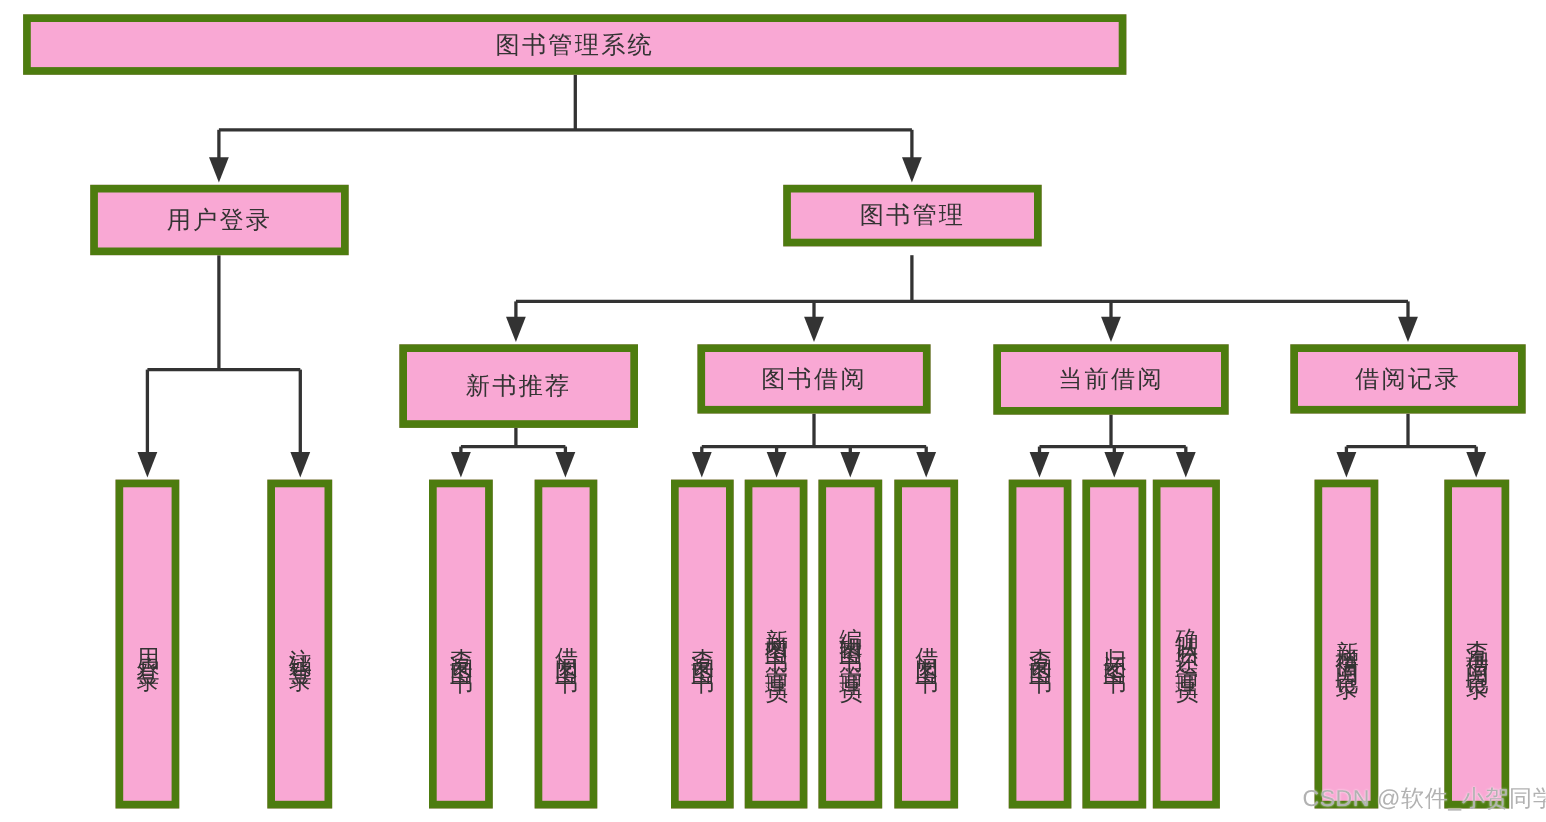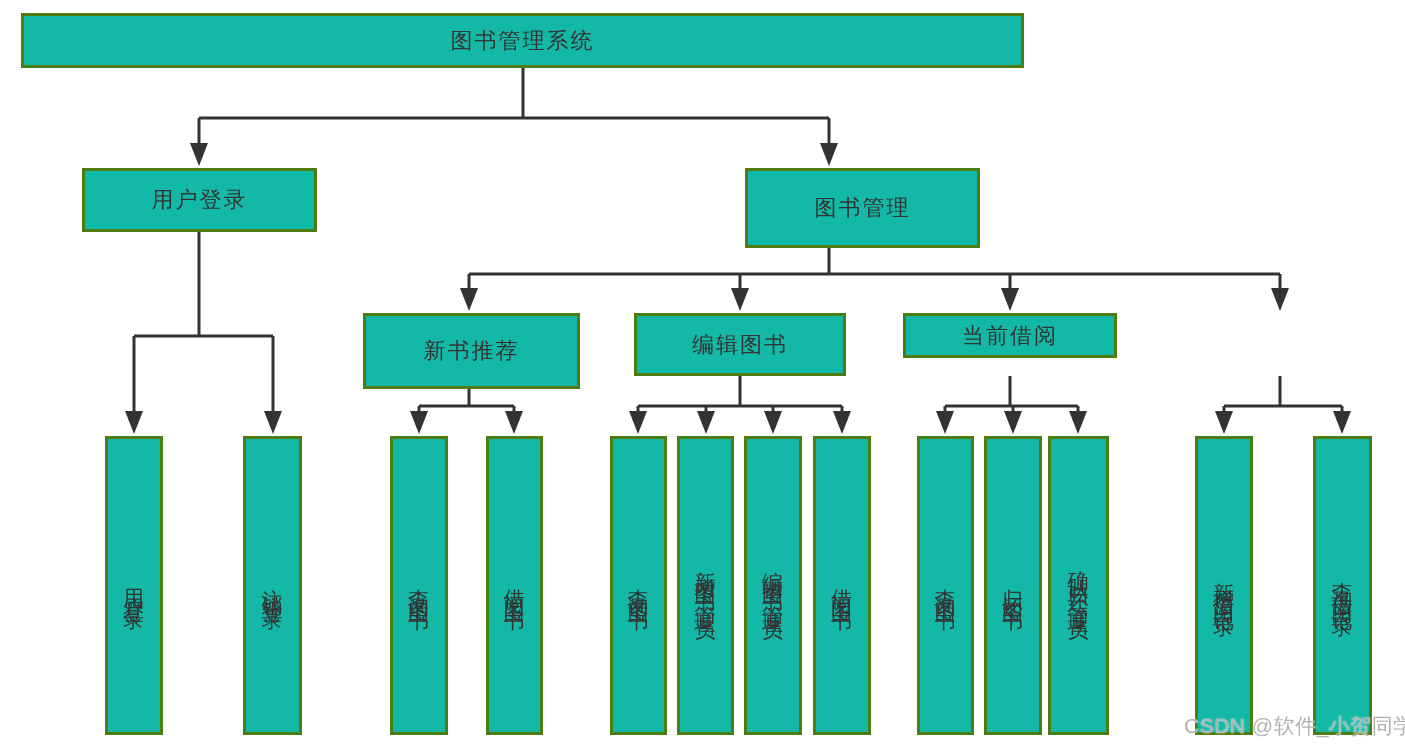--- a/index.html
+++ b/index.html
@@ -13,22 +13,22 @@
     position: relative;
     width: 1405px; height: 747px;
     background: #ffffff;
   }
   .connectors {
     position: absolute; left: 0; top: 0;
     width: 1405px; height: 747px;
   }
   .node {
     position: absolute;
-    background: #14b8a6;
-    border: 3px solid #4d7c0f;
+    background: #f9a8d4;
+    border: 7px solid #4d7c0f;
     box-sizing: border-box;
     display: flex;
     align-items: center;
     justify-content: center;
     color: #333333;
     z-index: 2;
   }
   .hnode {
     font-size: 22px;
     letter-spacing: 2px;
@@ -38,24 +38,24 @@
     writing-mode: vertical-rl;
     text-orientation: mixed;
     font-size: 21px;
     letter-spacing: 7px;
     line-height: 1;
     white-space: nowrap;
   }
   
   .n-root          { left: 21px;   top: 13px;  width: 1003px; height: 55px; }
   .n-user-login    { left: 82px;   top: 168px; width: 235px;  height: 64px; }
-  .n-book-mgmt     { left: 712px;  top: 168px; width: 235px;  height: 80px; margin-left: 33px; }
+  .n-book-mgmt     { left: 712px;  top: 168px; width: 235px;  height: 56px; }
   .n-new-book      { left: 363px;  top: 313px; width: 217px;  height: 76px; }
   .n-book-borrow   { left: 634px;  top: 313px; width: 212px;  height: 63px; }
-  .n-cur-borrow    { left: 903px;  top: 313px; width: 214px;  height: 45px; }
+  .n-cur-borrow    { left: 903px;  top: 313px; width: 214px;  height: 64px; }
   .n-borrow-rec    { left: 1173px; top: 313px; width: 214px;  height: 63px; }
   .lf { top: 436px; height: 299px; }
   .l-login         { left: 105px;  width: 58px; }
   .l-logout        { left: 243px;  width: 59px; }
   .l-query1        { left: 390px;  width: 58px; }
   .l-borrow1       { left: 486px;  width: 57px; }
   .l-query2        { left: 610px;  width: 57px; }
   .l-addbook       { left: 677px;  width: 57px; }
   .l-editbook      { left: 744px;  width: 58px; }
   .l-borrow2       { left: 813px;  width: 58px; }
@@ -148,22 +148,23 @@
       <polygon points="1333,411 1351,411 1342,434"></polygon>
     </g>
   </svg>
 
   <div class="node hnode n-root">图书管理系统</div>
 
   <div class="node hnode n-user-login">用户登录</div>
   <div class="node hnode n-book-mgmt">图书管理</div>
 
   <div class="node hnode n-new-book">新书推荐</div>
-  <div class="node hnode n-book-borrow">编辑图书</div>
+  <div class="node hnode n-book-borrow">图书借阅</div>
   <div class="node hnode n-cur-borrow">当前借阅</div>
+  <div class="node hnode n-borrow-rec">借阅记录</div>
 
   <div class="node leaf lf l-login">用户登录</div>
   <div class="node leaf lf l-logout">注销登录</div>
 
   <div class="node leaf lf l-query1">查询图书</div>
   <div class="node leaf lf l-borrow1">借阅图书</div>
 
   <div class="node leaf lf l-query2">查询图书</div>
   <div class="node leaf lf l-addbook">新增图书（管理员）</div>
   <div class="node leaf lf l-editbook">编辑图书（管理员）</div>

